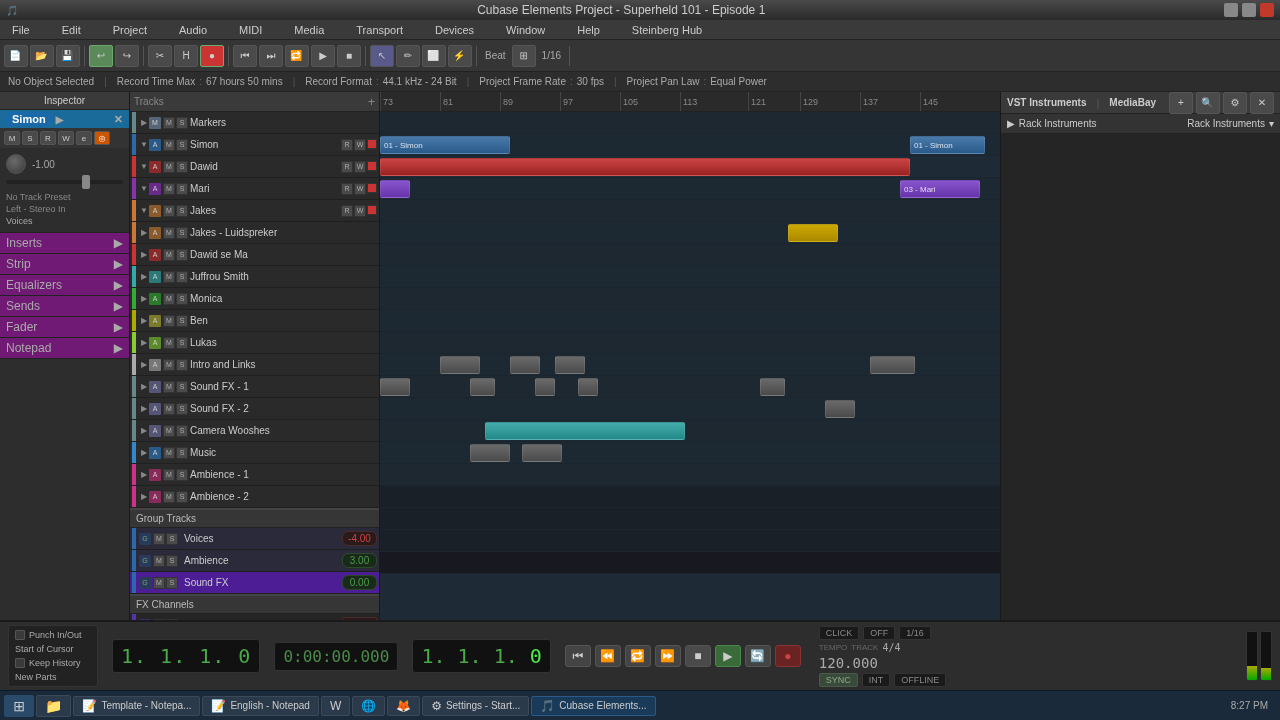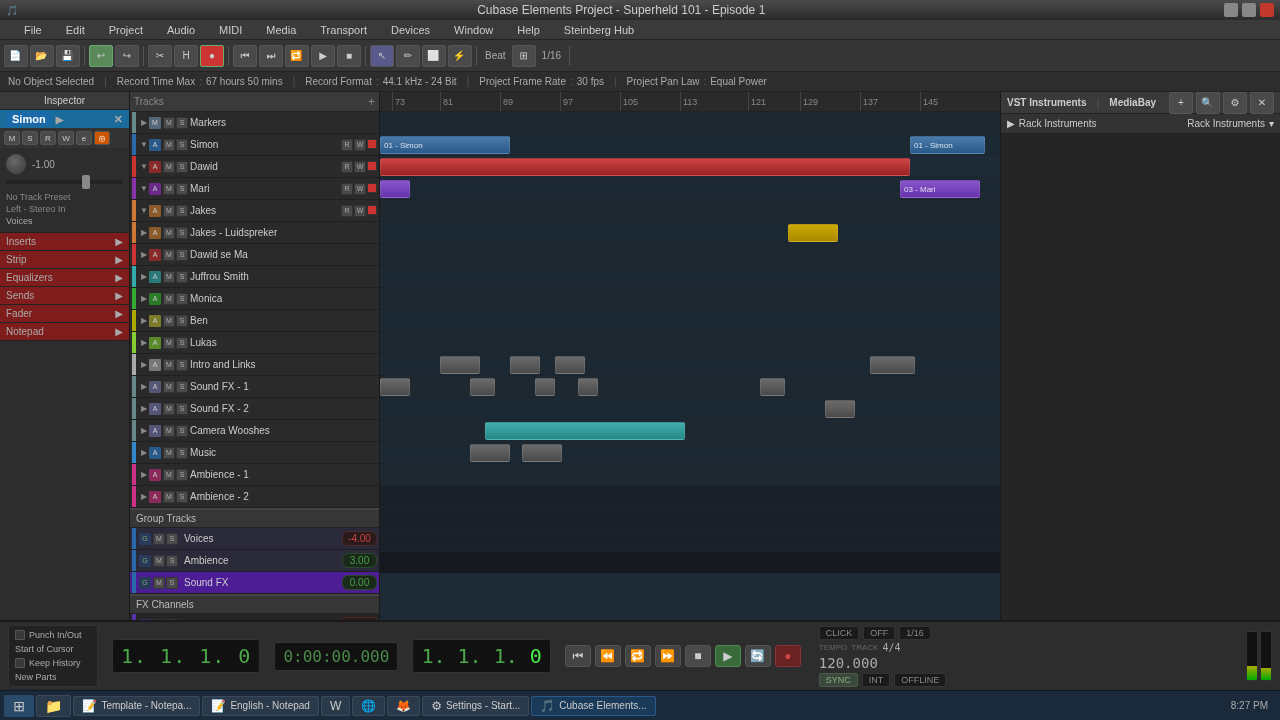--- a/index.html
+++ b/index.html
@@ -6,21 +6,21 @@
     body { width: 1280px; height: 720px; overflow: hidden; background: #2a2a2a; font-family: Arial, sans-serif; font-size: 11px; color: #ccc; }
     
     
     #titlebar { height: 20px; background: linear-gradient(to bottom, #4a4a4a, #2a2a2a); display: flex; align-items: center; justify-content: space-between; padding: 0 6px; }
     .title-btn { width: 14px; height: 14px; border-radius: 2px; display: inline-block; cursor: pointer; }
     .title-btn.minimize { background: #888; }
     .title-btn.maximize { background: #888; }
     .title-btn.close { background: #c0392b; }
 
     
-    #menubar { height: 20px; background: #3a3a3a; display: flex; align-items: center; padding: 0 16px; gap: 8px; border-bottom: 1px solid #222; }
+    #menubar { height: 20px; background: #3a3a3a; display: flex; align-items: center; padding: 0 4px; gap: 16px; border-bottom: 1px solid #222; }
     .menu-item { padding: 2px 8px; font-size: 11px; color: #ccc; cursor: pointer; border-radius: 2px; }
 
     
     #toolbar { height: 32px; background: #353535; display: flex; align-items: center; padding: 0 4px; gap: 2px; border-bottom: 1px solid #222; }
     .toolbar-btn { width: 24px; height: 22px; background: #4a4a4a; border: 1px solid #555; border-radius: 2px; display: flex; align-items: center; justify-content: center; cursor: pointer; font-size: 10px; color: #ccc; }
     .toolbar-btn.active { background: #5a8a5a; border-color: #6aaa6a; }
     .toolbar-sep { width: 1px; height: 20px; background: #555; margin: 0 2px; }
     .toolbar-text { font-size: 10px; color: #aaa; padding: 0 4px; }
 
     
@@ -30,21 +30,21 @@
     #main { display: flex; height: calc(720px - 72px - 100px - 20px); }
 
     
     #inspector { width: 130px; background: #2d2d2d; border-right: 1px solid #1a1a1a; display: flex; flex-direction: column; overflow: hidden; }
     #inspector-header { background: #3a3a3a; padding: 3px 6px; font-size: 10px; color: #ccc; display: flex; align-items: center; justify-content: center; border-bottom: 1px solid #222; }
     #inspector-track-name { background: #1a6a9a; padding: 2px 6px; display: flex; align-items: center; gap: 4px; }
     #inspector-track-name span { font-size: 11px; color: #fff; font-weight: bold; }
     .inspector-controls { display: flex; gap: 2px; padding: 3px 4px; background: #333; }
     .insp-btn { width: 16px; height: 14px; background: #4a4a4a; border: 1px solid #555; border-radius: 2px; font-size: 8px; color: #ccc; display: flex; align-items: center; justify-content: center; cursor: pointer; }
     .insp-section { border-bottom: 1px solid #222; }
-    .insp-section-header { padding: 3px 6px; background: #7f1d1d; font-size: 10px; color: #aaa; display: flex; align-items: center; justify-content: space-between; cursor: pointer; gap: 17px; }
+    .insp-section-header { padding: 3px 6px; background: #701a75; font-size: 12px; color: #aaa; display: flex; align-items: center; justify-content: space-between; cursor: pointer; gap: 17px; }
     .insp-knob { width: 20px; height: 20px; border-radius: 50%; background: radial-gradient(circle at 40% 35%, #6a6a6a, #3a3a3a); border: 1px solid #555; }
 
     
     #tracklist { width: 250px; background: #2a2a2a; border-right: 1px solid #1a1a1a; overflow-y: auto; }
     #tracklist-header { height: 20px; background: #3a3a3a; border-bottom: 1px solid #222; display: flex; align-items: center; padding: 0 4px; }
     .track-row { height: 22px; display: flex; align-items: center; border-bottom: 1px solid #1f1f1f; padding: 0 2px; cursor: pointer; position: relative; }
     .track-color-bar { width: 4px; height: 100%; margin-right: 3px; }
     .track-expand { width: 10px; height: 10px; display: flex; align-items: center; justify-content: center; font-size: 8px; color: #888; }
     .track-type-icon { width: 12px; height: 12px; background: #555; border-radius: 1px; font-size: 7px; display: flex; align-items: center; justify-content: center; color: #ccc; margin-right: 2px; }
     .track-m-s { display: flex; gap: 1px; margin-right: 2px; }
@@ -541,21 +541,21 @@
         <div class="track-btn">S</div>
       </div>
       <div class="fx-track-name">FX 1-H-Delay Mono</div>
       <div class="fx-val">-31.5</div>
     </div>
   </div>
 
   <div id="arrange">
 
     <div id="arrange-ruler">
-      <div class="ruler-mark" style="left:12px;">73</div>
+      <div class="ruler-mark" style="left:0px;">73</div>
       <div class="ruler-mark" style="left:60px;">81</div>
       <div class="ruler-mark" style="left:120px;">89</div>
       <div class="ruler-mark" style="left:180px;">97</div>
       <div class="ruler-mark" style="left:240px;">105</div>
       <div class="ruler-mark" style="left:300px;">113</div>
       <div class="ruler-mark" style="left:368px;">121</div>
       <div class="ruler-mark" style="left:420px;">129</div>
       <div class="ruler-mark" style="left:480px;">137</div>
       <div class="ruler-mark" style="left:540px;">145</div>
     </div>

